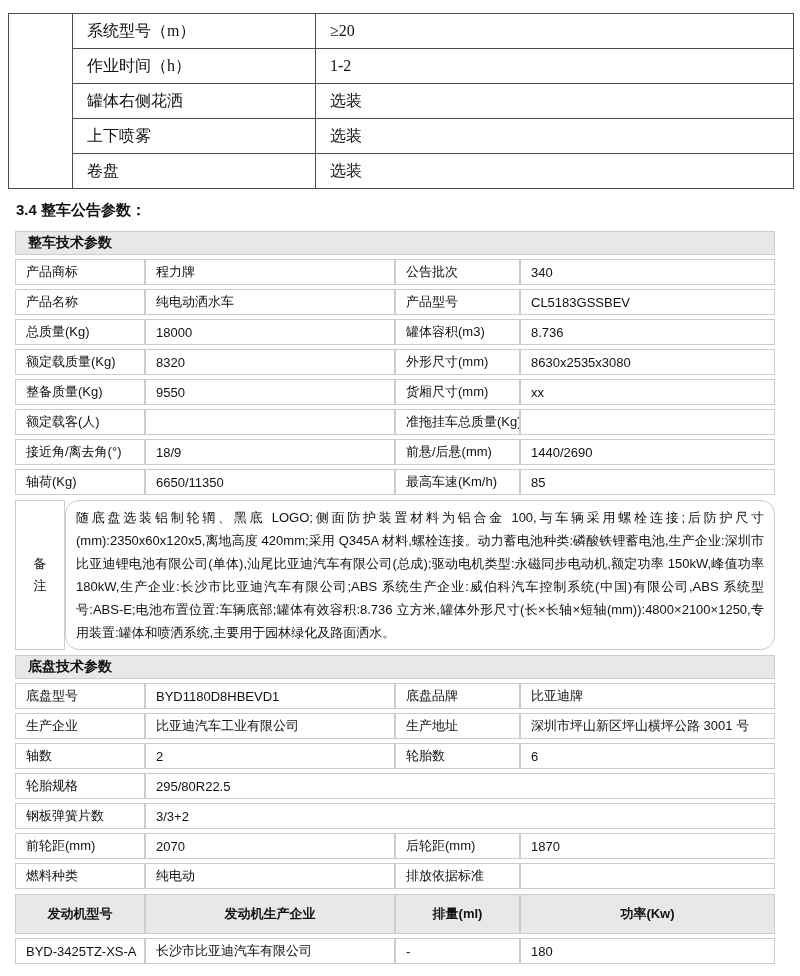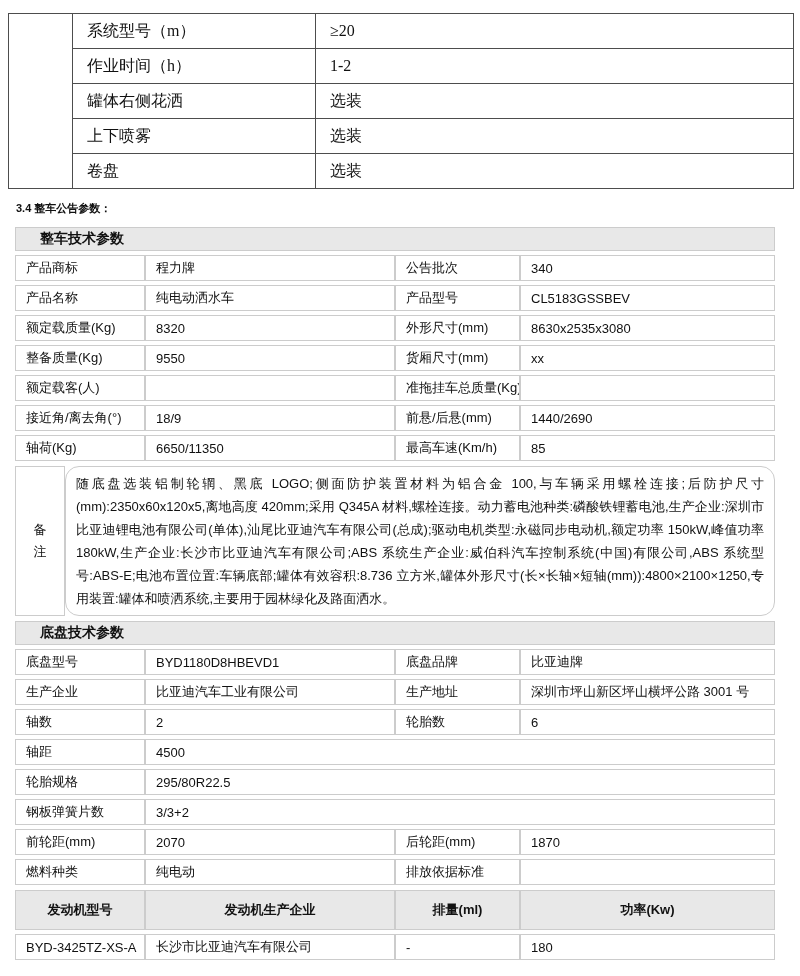--- a/index.html
+++ b/index.html
@@ -28,21 +28,21 @@
     border:1px solid var(--top-border);
     height:35px;
     padding:2px 6px 2px 14px;
     vertical-align:middle;
   }
   .top-table td.t-span{padding:0;}
 
   
   .heading{
     margin:12px 0 10px 16px;
-    font-size:11px;
+    font-size:15px;
     font-weight:bold;
   }
 
   
   .params{margin-left:15px;width:760px;}
   .ptable{
     border-collapse:separate;
     border-spacing:0 4px;
     width:760px;
     table-layout:fixed;
@@ -56,21 +56,21 @@
     padding:2px 10px;
     vertical-align:middle;
     overflow:hidden;
     white-space:nowrap;
   }
   .ptable td.bar{
     background:var(--bar-bg);
     font-size:14px;
     font-weight:bold;
     height:16px;
-    padding-left:24px;
+    padding-left:12px;
   }
   .ptable td.ehead{
     background:var(--bar-bg);
     font-weight:bold;
     text-align:center;
     height:40px;
   }
   .remark-table td.remark-label{
     width:50px;
     text-align:center;
@@ -142,20 +142,26 @@
           <td>公告批次</td>
           <td>340</td>
         </tr>
         <tr>
           <td>产品名称</td>
           <td>纯电动洒水车</td>
           <td>产品型号</td>
           <td>CL5183GSSBEV</td>
         </tr>
         <tr>
+          <td>总质量(Kg)</td>
+          <td>18000</td>
+          <td>罐体容积(m3)</td>
+          <td>8.736</td>
+        </tr>
+        <tr>
           <td>额定载质量(Kg)</td>
           <td>8320</td>
           <td>外形尺寸(mm)</td>
           <td>8630x2535x3080</td>
         </tr>
         <tr>
           <td>整备质量(Kg)</td>
           <td>9550</td>
           <td>货厢尺寸(mm)</td>
           <td>xx</td>
@@ -217,24 +223,20 @@
           <td>生产地址</td>
           <td>深圳市坪山新区坪山横坪公路 3001 号</td>
         </tr>
         <tr>
           <td>轴数</td>
           <td>2</td>
           <td>轮胎数</td>
           <td>6</td>
         </tr>
         <tr>
-          <td>轴距</td>
-          <td colspan="3">4500</td>
-        </tr>
-        <tr>
           <td>轮胎规格</td>
           <td colspan="3">295/80R22.5</td>
         </tr>
         <tr>
           <td>钢板弹簧片数</td>
           <td colspan="3">3/3+2</td>
         </tr>
         <tr>
           <td>前轮距(mm)</td>
           <td>2070</td>

